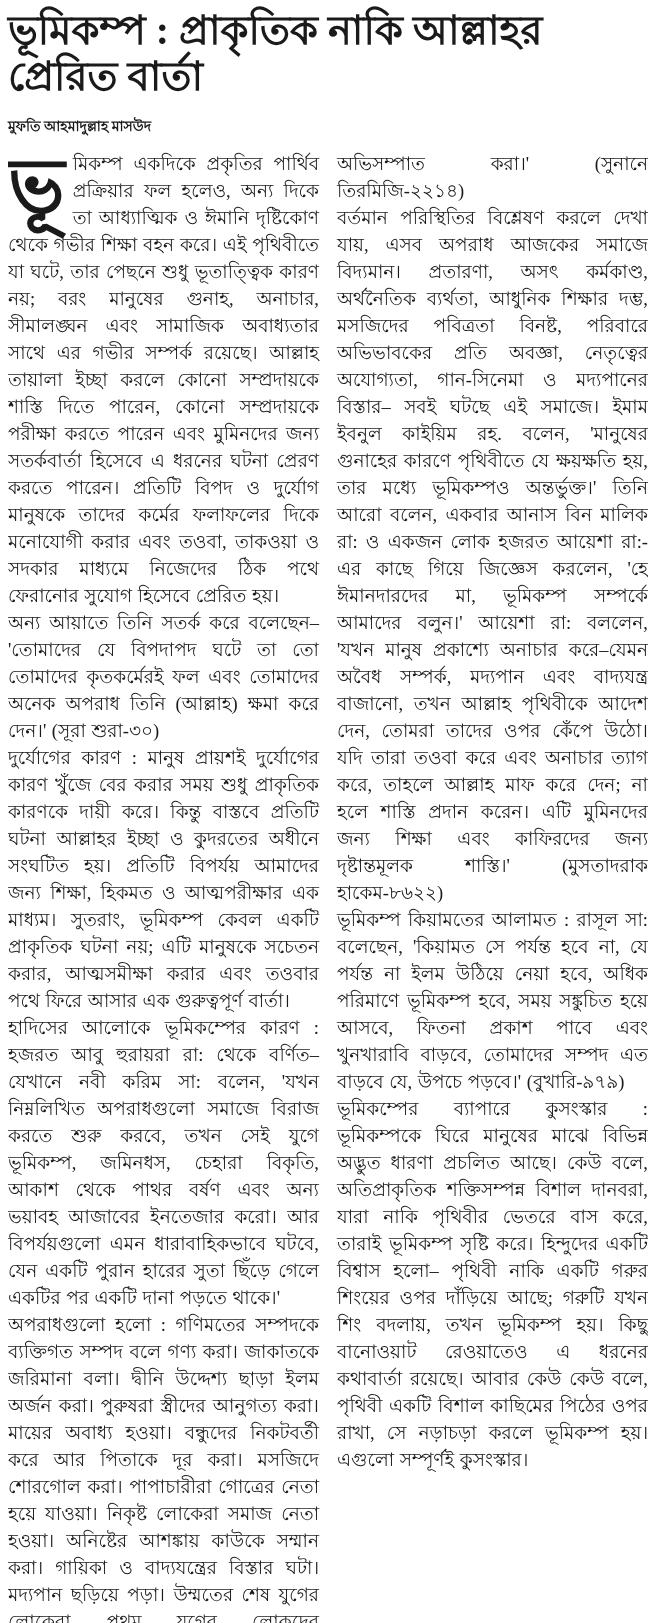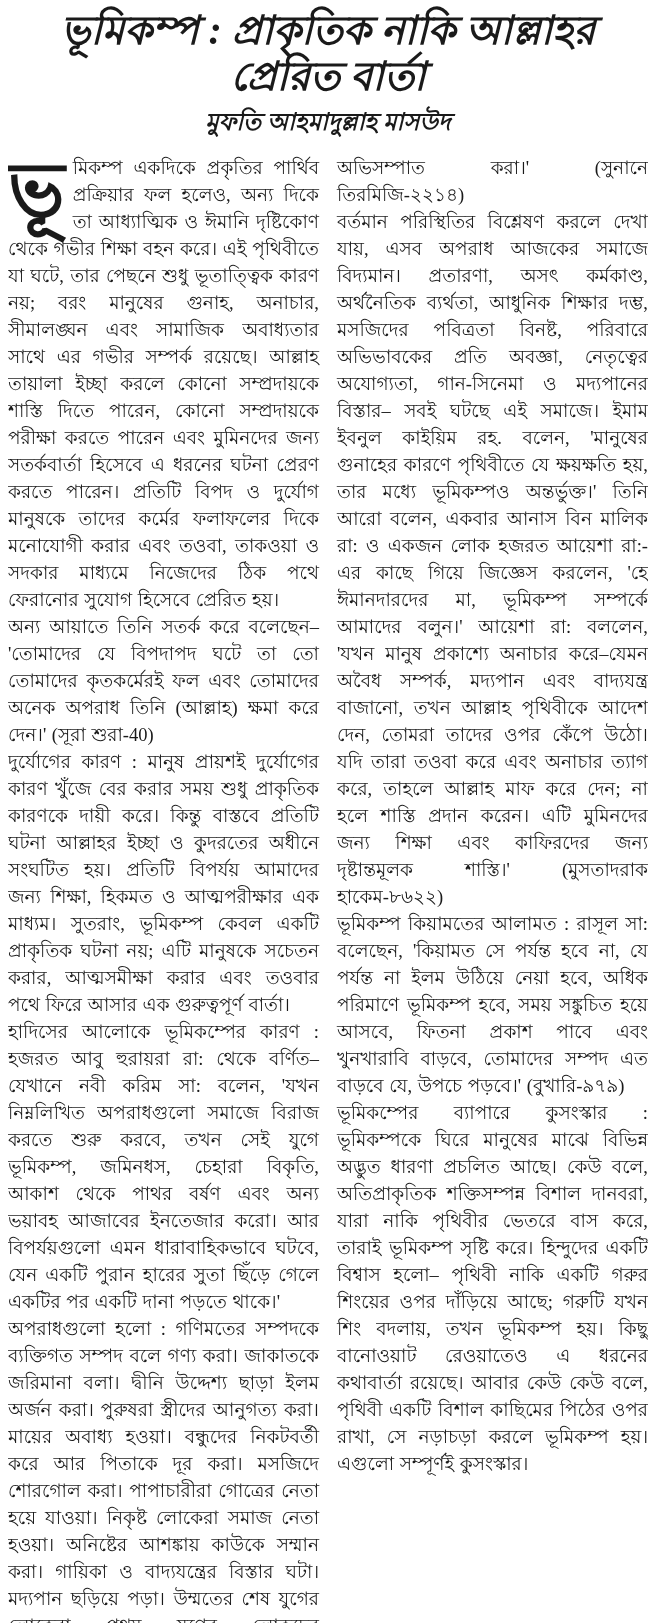--- a/index.html
+++ b/index.html
@@ -14,34 +14,32 @@
     color: #1a1a1a;
     font-family: "Liberation Serif", serif;
   }
   .page {
     width: 656px;
     height: 1623px;
     box-sizing: border-box;
     padding: 8px 8px 6px 8px;
   }
   .masthead {
-    text-align: center;
-    font-style: italic;
   }
   .title {
     font-size: 40px;
     font-weight: bold;
     line-height: 1.15;
     letter-spacing: 0px;
     margin: 0;
   }
   .byline {
-    font-size: 24px;
+    font-size: 14px;
     font-weight: bold;
-    margin-top: 3px;
+    margin-top: 15px;
   }
   .article {
     margin-top: 12px;
     column-count: 2;
     column-gap: 18px;
     column-fill: auto;
     height: 1500px;
     overflow: hidden;
     font-size: 18.5px;
     line-height: 27px;
@@ -68,21 +66,21 @@
 
 <div class="page">
   <div class="masthead">
     <h1 class="title">ভূমিকম্প : প্রাকৃতিক নাকি আল্লাহর প্রেরিত বার্তা</h1>
     <div class="byline">মুফতি আহমাদুল্লাহ মাসউদ</div>
   </div>
 
   <div class="article">
 
     <p><span class="dropcap">ভূ</span>মিকম্প একদিকে প্রকৃতির পার্থিব প্রক্রিয়ার ফল হলেও, অন্য দিকে তা আধ্যাত্মিক ও ঈমানি দৃষ্টিকোণ থেকে গভীর শিক্ষা বহন করে। এই পৃথিবীতে যা ঘটে, তার পেছনে শুধু ভূতাত্ত্বিক কারণ নয়; বরং মানুষের গুনাহ, অনাচার, সীমালঙ্ঘন এবং সামাজিক অবাধ্যতার সাথে এর গভীর সম্পর্ক রয়েছে। আল্লাহ তায়ালা ইচ্ছা করলে কোনো সম্প্রদায়কে শাস্তি দিতে পারেন, কোনো সম্প্রদায়কে পরীক্ষা করতে পারেন এবং মুমিনদের জন্য সতর্কবার্তা হিসেবে এ ধরনের ঘটনা প্রেরণ করতে পারেন। প্রতিটি বিপদ ও দুর্যোগ মানুষকে তাদের কর্মের ফলাফলের দিকে মনোযোগী করার এবং তওবা, তাকওয়া ও সদকার মাধ্যমে নিজেদের ঠিক পথে ফেরানোর সুযোগ হিসেবে প্রেরিত হয়।</p>
-      <p>অন্য আয়াতে তিনি সতর্ক করে বলেছেন– 'তোমাদের যে বিপদাপদ ঘটে তা তো তোমাদের কৃতকর্মেরই ফল এবং তোমাদের অনেক অপরাধ তিনি (আল্লাহ) ক্ষমা করে দেন।' (সূরা শুরা-40)</p>
+      <p>অন্য আয়াতে তিনি সতর্ক করে বলেছেন– 'তোমাদের যে বিপদাপদ ঘটে তা তো তোমাদের কৃতকর্মেরই ফল এবং তোমাদের অনেক অপরাধ তিনি (আল্লাহ) ক্ষমা করে দেন।' (সূরা শুরা-৩০)</p>
       <p><span class="para-heading">দুর্যোগের কারণ : </span>মানুষ প্রায়শই দুর্যোগের কারণ খুঁজে বের করার সময় শুধু প্রাকৃতিক কারণকে দায়ী করে। কিন্তু বাস্তবে প্রতিটি ঘটনা আল্লাহর ইচ্ছা ও কুদরতের অধীনে সংঘটিত হয়। প্রতিটি বিপর্যয় আমাদের জন্য শিক্ষা, হিকমত ও আত্মপরীক্ষার এক মাধ্যম। সুতরাং, ভূমিকম্প কেবল একটি প্রাকৃতিক ঘটনা নয়; এটি মানুষকে সচেতন করার, আত্মসমীক্ষা করার এবং তওবার পথে ফিরে আসার এক গুরুত্বপূর্ণ বার্তা।</p>
       <p><span class="para-heading">হাদিসের আলোকে ভূমিকম্পের কারণ : </span>হজরত আবু হুরায়রা রা: থেকে বর্ণিত– যেখানে নবী করিম সা: বলেন, 'যখন নিম্নলিখিত অপরাধগুলো সমাজে বিরাজ করতে শুরু করবে, তখন সেই যুগে ভূমিকম্প, জমিনধস, চেহারা বিকৃতি, আকাশ থেকে পাথর বর্ষণ এবং অন্য ভয়াবহ আজাবের ইনতেজার করো। আর বিপর্যয়গুলো এমন ধারাবাহিকভাবে ঘটবে, যেন একটি পুরান হারের সুতা ছিঁড়ে গেলে একটির পর একটি দানা পড়তে থাকে।'</p>
       <p><span class="para-heading">অপরাধগুলো হলো : </span>গণিমতের সম্পদকে ব্যক্তিগত সম্পদ বলে গণ্য করা। জাকাতকে জরিমানা বলা। দ্বীনি উদ্দেশ্য ছাড়া ইলম অর্জন করা। পুরুষরা স্ত্রীদের আনুগত্য করা। মায়ের অবাধ্য হওয়া। বন্ধুদের নিকটবর্তী করে আর পিতাকে দূর করা। মসজিদে শোরগোল করা। পাপাচারীরা গোত্রের নেতা হয়ে যাওয়া। নিকৃষ্ট লোকেরা সমাজ নেতা হওয়া। অনিষ্টের আশঙ্কায় কাউকে সম্মান করা। গায়িকা ও বাদ্যযন্ত্রের বিস্তার ঘটা। মদ্যপান ছড়িয়ে পড়া। উম্মতের শেষ যুগের লোকেরা প্রথম যুগের লোকদের অভিসম্পাত করা।' (সুনানে তিরমিজি-২২১৪)</p>
       <p>বর্তমান পরিস্থিতির বিশ্লেষণ করলে দেখা যায়, এসব অপরাধ আজকের সমাজে বিদ্যমান। প্রতারণা, অসৎ কর্মকাণ্ড, অর্থনৈতিক ব্যর্থতা, আধুনিক শিক্ষার দম্ভ, মসজিদের পবিত্রতা বিনষ্ট, পরিবারে অভিভাবকের প্রতি অবজ্ঞা, নেতৃত্বের অযোগ্যতা, গান-সিনেমা ও মদ্যপানের বিস্তার– সবই ঘটছে এই সমাজে। ইমাম ইবনুল কাইয়িম রহ. বলেন, 'মানুষের গুনাহের কারণে পৃথিবীতে যে ক্ষয়ক্ষতি হয়, তার মধ্যে ভূমিকম্পও অন্তর্ভুক্ত।' তিনি আরো বলেন, একবার আনাস বিন মালিক রা: ও একজন লোক হজরত আয়েশা রা:-এর কাছে গিয়ে জিজ্ঞেস করলেন, 'হে ঈমানদারদের মা, ভূমিকম্প সম্পর্কে আমাদের বলুন।' আয়েশা রা: বললেন, 'যখন মানুষ প্রকাশ্যে অনাচার করে–যেমন অবৈধ সম্পর্ক, মদ্যপান এবং বাদ্যযন্ত্র বাজানো, তখন আল্লাহ পৃথিবীকে আদেশ দেন, তোমরা তাদের ওপর কেঁপে উঠো। যদি তারা তওবা করে এবং অনাচার ত্যাগ করে, তাহলে আল্লাহ মাফ করে দেন; না হলে শাস্তি প্রদান করেন। এটি মুমিনদের জন্য শিক্ষা এবং কাফিরদের জন্য দৃষ্টান্তমূলক শাস্তি।' (মুসতাদরাক হাকেম-৮৬২২)</p>
       <p><span class="para-heading">ভূমিকম্প কিয়ামতের আলামত : </span>রাসূল সা: বলেছেন, 'কিয়ামত সে পর্যন্ত হবে না, যে পর্যন্ত না ইলম উঠিয়ে নেয়া হবে, অধিক পরিমাণে ভূমিকম্প হবে, সময় সঙ্কুচিত হয়ে আসবে, ফিতনা প্রকাশ পাবে এবং খুনখারাবি বাড়বে, তোমাদের সম্পদ এত বাড়বে যে, উপচে পড়বে।' (বুখারি-৯৭৯)</p>
       <p><span class="para-heading">ভূমিকম্পের ব্যাপারে কুসংস্কার : </span>ভূমিকম্পকে ঘিরে মানুষের মাঝে বিভিন্ন অদ্ভুত ধারণা প্রচলিত আছে। কেউ বলে, অতিপ্রাকৃতিক শক্তিসম্পন্ন বিশাল দানবরা, যারা নাকি পৃথিবীর ভেতরে বাস করে, তারাই ভূমিকম্প সৃষ্টি করে। হিন্দুদের একটি বিশ্বাস হলো– পৃথিবী নাকি একটি গরুর শিংয়ের ওপর দাঁড়িয়ে আছে; গরুটি যখন শিং বদলায়, তখন ভূমিকম্প হয়। কিছু বানোওয়াট রেওয়াতেও এ ধরনের কথাবার্তা রয়েছে। আবার কেউ কেউ বলে, পৃথিবী একটি বিশাল কাছিমের পিঠের ওপর রাখা, সে নড়াচড়া করলে ভূমিকম্প হয়। এগুলো সম্পূর্ণই কুসংস্কার।</p>
   </div>
 </div>
 
 </body></html>

